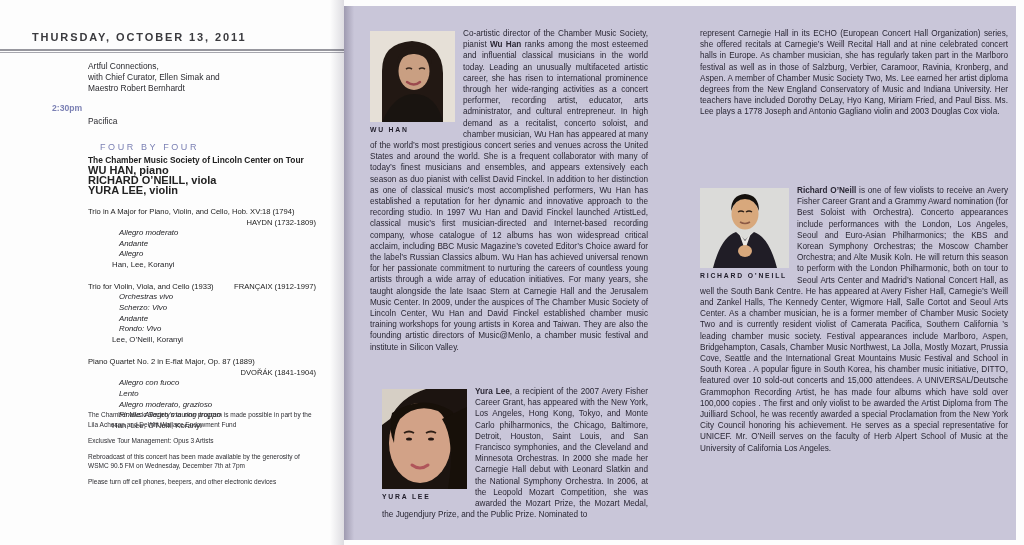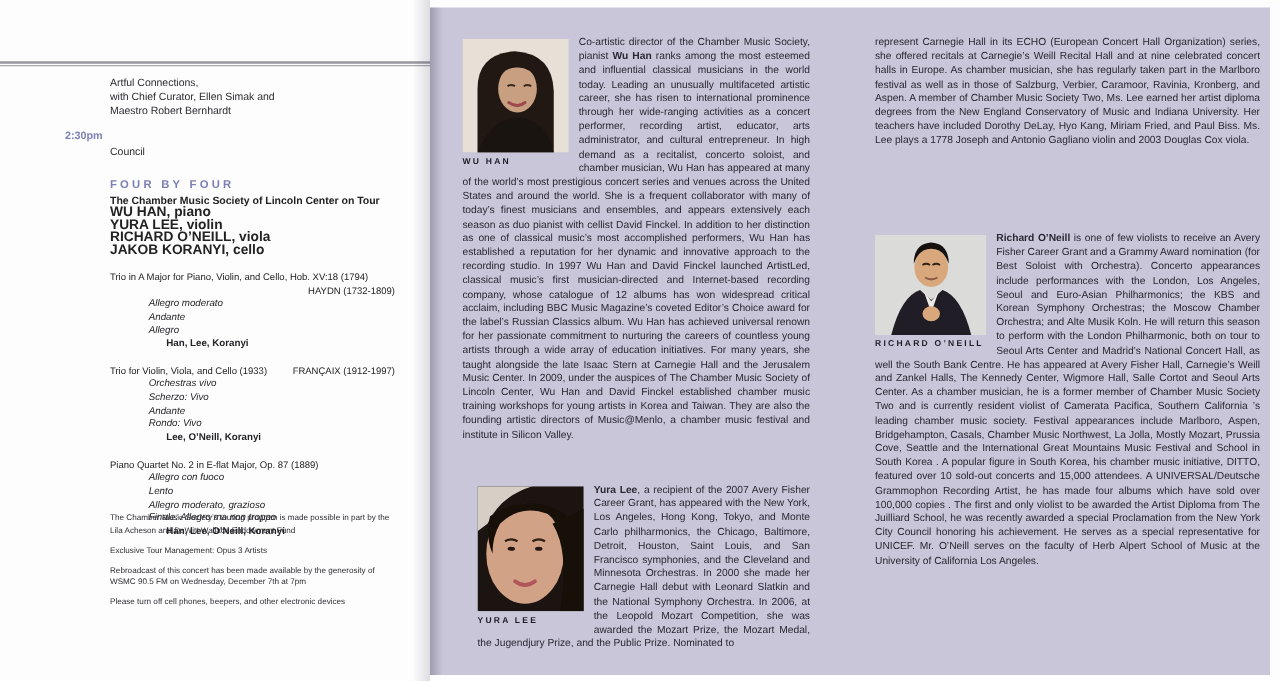--- a/index.html
+++ b/index.html
@@ -14,30 +14,30 @@
 
   
   .left-page{position:absolute;left:0;top:0;width:344px;height:545px;background:#fdfdfd;}
   .date-header{position:absolute;left:32px;top:31px;font-size:11px;font-weight:600;letter-spacing:1.9px;color:#3a3a3e;white-space:nowrap;}
   .double-rule{position:absolute;left:0;top:49px;width:348px;height:4px;border-top:2px solid #97979e;border-bottom:1px solid #a7a7ae;}
   .schedule{position:absolute;left:52px;top:61px;width:260px;}
   .sched-item{margin-bottom:9px;}
   .time{color:var(--accent);font-weight:700;font-size:8.6px;margin-bottom:3px;}
   .sched-lines{margin-left:36px;font-size:8.4px;line-height:11px;color:#2b2b30;}
   .program{position:absolute;left:88px;top:142px;width:228px;}
-  .program-title{color:var(--accent);font-weight:700;font-size:9px;letter-spacing:2.6px;margin-bottom:3px;white-space:nowrap;}
+  .program-title{color:var(--accent);font-weight:400;font-size:9px;letter-spacing:2.6px;margin-bottom:3px;white-space:nowrap;margin-left:12px;}
   .program-subtitle{font-size:8.4px;font-weight:600;line-height:10px;color:#222;}
   .performer-line{font-size:11px;font-weight:600;line-height:10px;color:#222;}
   .work{margin-top:11px;}
   .work-head{font-size:7.6px;line-height:11px;color:#222;}
   .work-head.head-inline{display:flex;justify-content:space-between;gap:18px;}
   .work-head.head-inline .work-title,.work-head.head-inline .work-composer{white-space:nowrap;}
   .work-head.head-stack .work-composer{display:block;text-align:right;}
   .movements{margin-left:31px;font-style:italic;font-size:7.8px;line-height:10.6px;color:#242428;}
-  .work-performers{margin-left:45px;font-size:7.8px;line-height:10.6px;color:#242428;font-weight:bold;}
+  .work-performers{margin-left:24px;font-size:7.8px;line-height:10.6px;color:#242428;}
   .notes{position:absolute;left:88px;top:410px;width:234px;}
   .note{font-size:6.5px;line-height:9.6px;color:#2d2d32;margin-bottom:6.5px;}
   .fold-shadow{position:absolute;left:330px;top:0;width:14px;height:545px;background:linear-gradient(to right,rgba(0,0,0,0),rgba(55,50,78,0.16));}
 
   
   .right-page{position:absolute;left:344px;top:6px;width:672px;height:534px;background:var(--page-bg);}
   .right-page::before{content:"";position:absolute;left:0;top:0;width:12px;height:100%;
     background:linear-gradient(to right,rgba(48,42,70,0.28),rgba(48,42,70,0) 85%);}
   .col{position:absolute;top:22px;}
   .col1{left:26px;width:278px;}
@@ -50,45 +50,45 @@
   .bio-sec{position:relative;}
   .bio-sec.yura{position:absolute;top:358px;left:0;width:278px;padding-left:12px;}
   .bio-sec.oneill{position:absolute;top:157px;left:0;width:308px;}
 </style>
 </head>
 <body>
 
 <div class="canvas">
 
   <div class="left-page">
+    <div class="date-header">THURSDAY, OCTOBER 13, 2011</div>
     <div class="double-rule"></div>
 
     <div class="schedule">
       <div class="sched-item">
         <div class="sched-lines">
           <div>Artful Connections,</div>
           <div>with Chief Curator, Ellen Simak and</div>
           <div>Maestro Robert Bernhardt</div>
         </div>
       </div>
       <div class="sched-item">
         <div class="time">2:30pm</div>
         <div class="sched-lines">
-          <div>Council</div>
+          <div>Pacifica</div>
         </div>
       </div>
     </div>
 
     <div class="program">
       <div class="program-title">FOUR BY FOUR</div>
       <div class="program-subtitle">The Chamber Music Society of Lincoln Center on Tour</div>
       <div class="performer-line">WU HAN, piano</div>
+      <div class="performer-line">RICHARD O’NEILL, viola</div>
       <div class="performer-line">YURA LEE, violin</div>
-      <div class="performer-line">RICHARD O’NEILL, viola</div>
-      <div class="performer-line">JAKOB KORANYI, cello</div>
 
       <div class="work">
         <div class="work-head head-stack">
           <span class="work-title">Trio in A Major for Piano, Violin, and Cello, Hob. XV:18 (1794)</span>
           <span class="work-composer">HAYDN (1732-1809)</span>
         </div>
         <div class="movements">
           <div>Allegro moderato</div>
           <div>Andante</div>
           <div>Allegro</div>
@@ -106,20 +106,21 @@
           <div>Scherzo: Vivo</div>
           <div>Andante</div>
           <div>Rondo: Vivo</div>
         </div>
         <div class="work-performers">Lee, O’Neill, Koranyi</div>
       </div>
 
       <div class="work">
         <div class="work-head head-stack">
           <span class="work-title">Piano Quartet No. 2 in E-flat Major, Op. 87 (1889)</span>
+          <span class="work-composer">DVOŘÁK (1841-1904)</span>
         </div>
         <div class="movements">
           <div>Allegro con fuoco</div>
           <div>Lento</div>
           <div>Allegro moderato, grazioso</div>
           <div>Finale: Allegro ma non troppo</div>
         </div>
         <div class="work-performers">Han, Lee, O’Neill, Koranyi</div>
       </div>
     </div>

